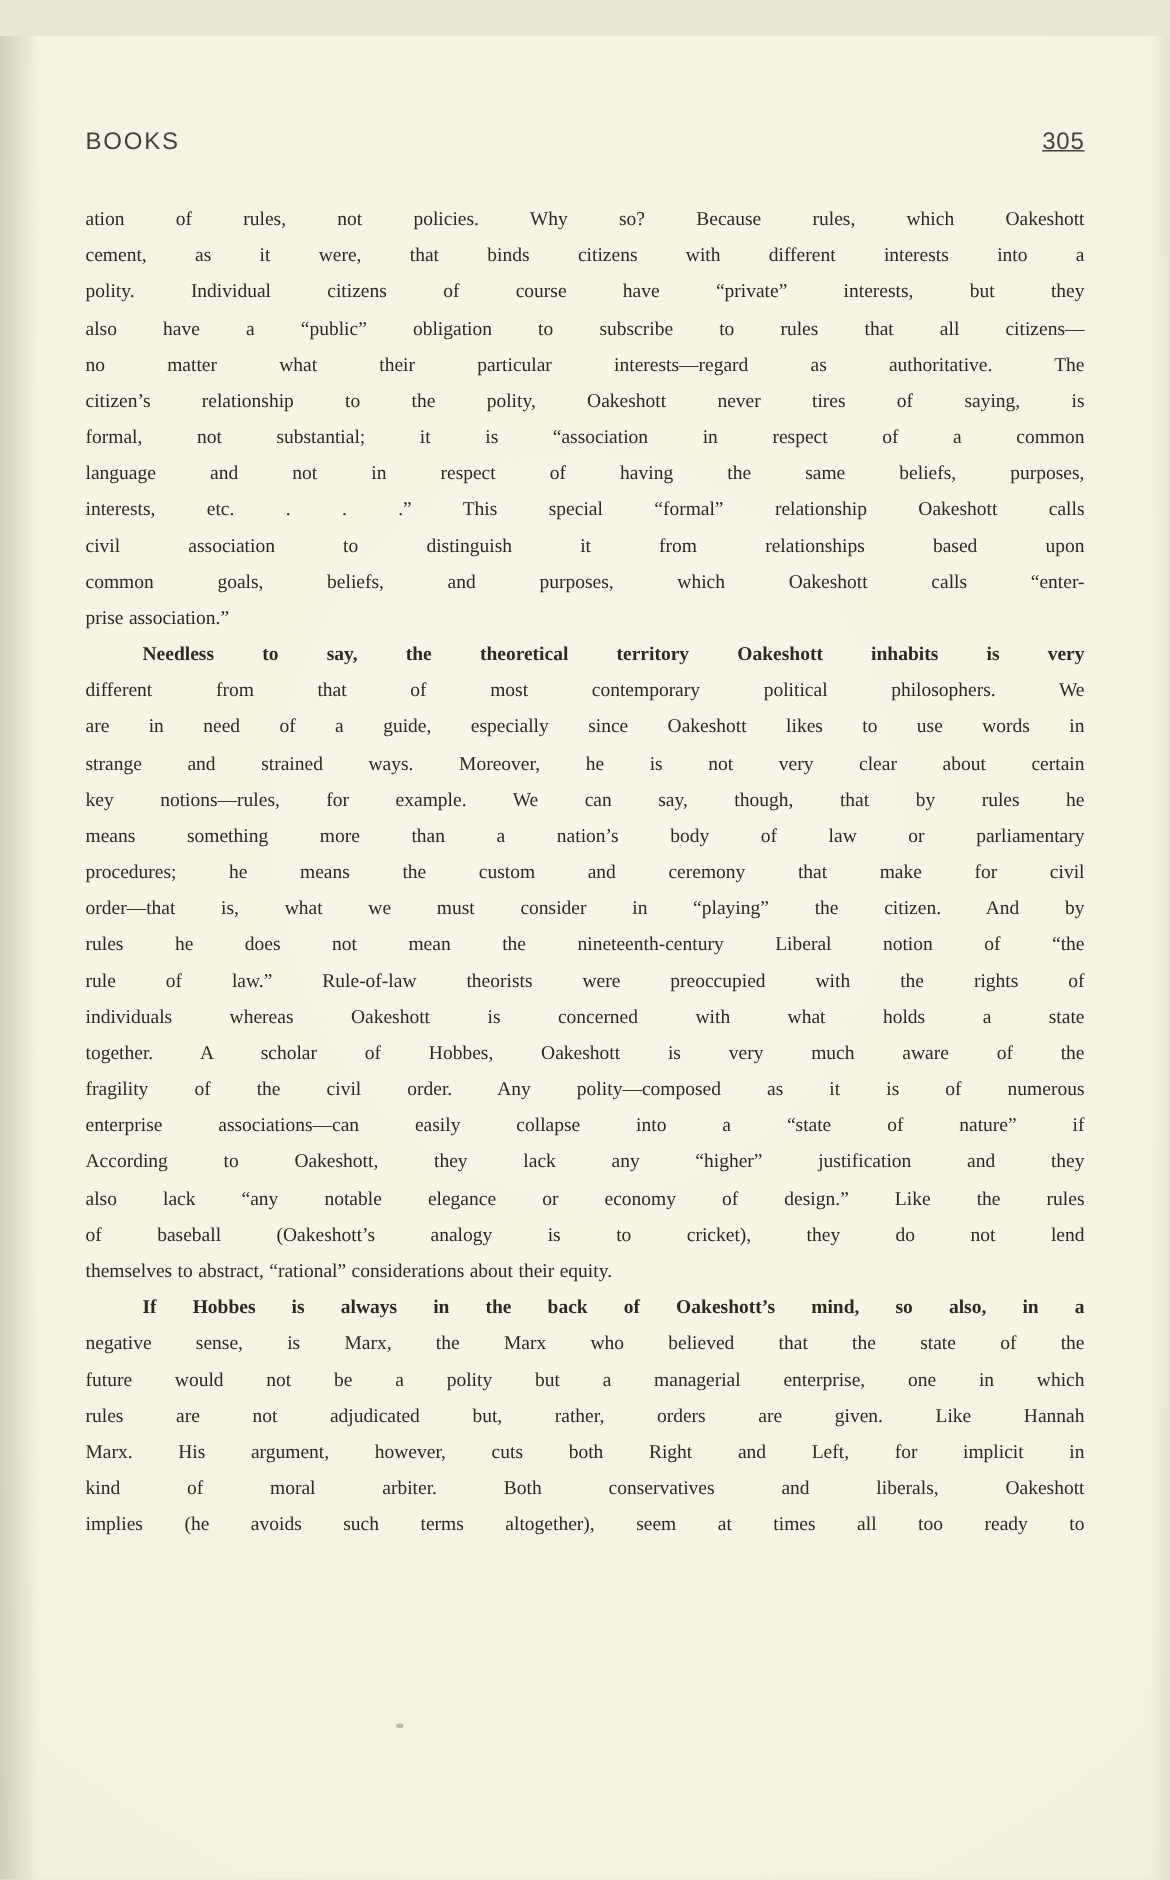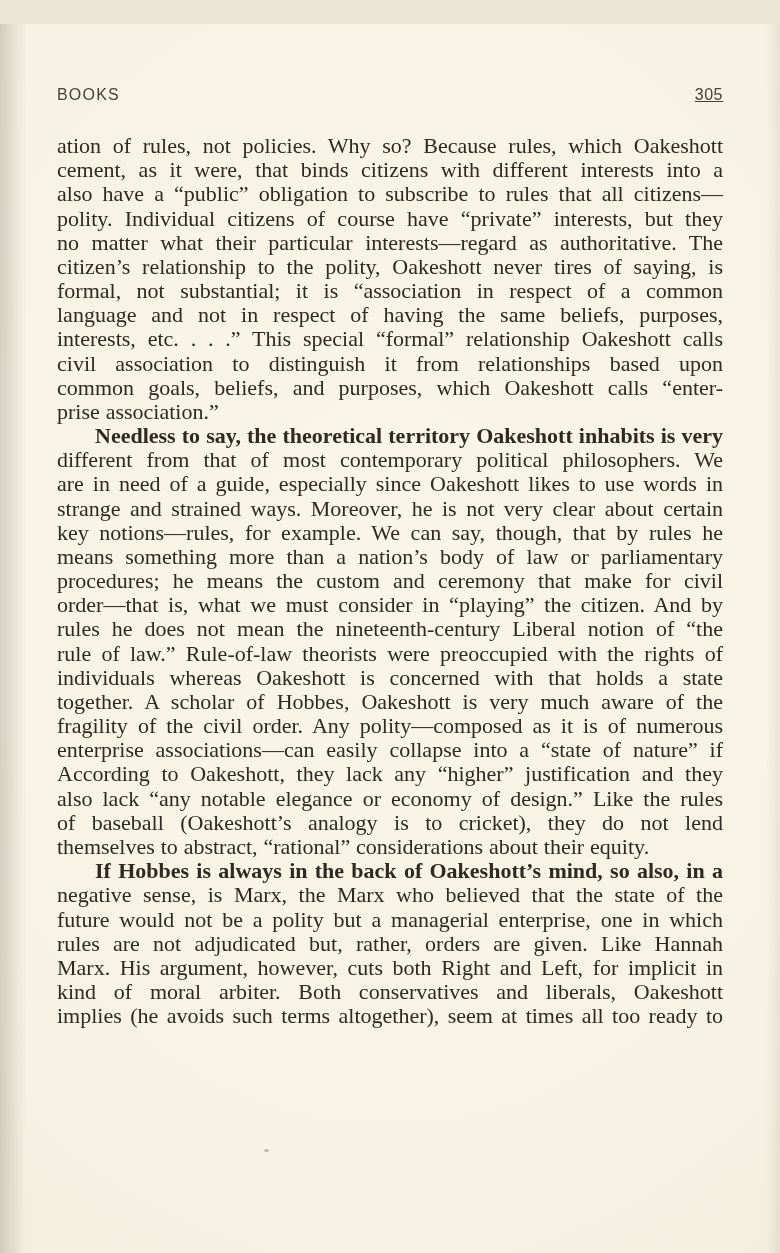--- a/index.html
+++ b/index.html
@@ -43,21 +43,21 @@
     display: flex; justify-content: space-between; align-items: baseline;
     font-family: "Liberation Sans", sans-serif;
     font-size: 16px; color: #45423a;
   }
   .running-head .title { letter-spacing: 1.2px; }
   .running-head .pageno { letter-spacing: 0.5px; text-decoration: underline; }
 
   .text-block {
     position: absolute; left: 57px; top: 110px; width: 666px;
     color: #2e2a21;
-    font-size: 22px;
+    font-size: 13px;
     line-height: 24.17px;
   }
   .tline {
     text-align: justify;
     text-align-last: justify;
     white-space: normal;
     word-spacing: 0.4px;
   }
   .tlast { text-align-last: left; }
   .tindent { text-indent: 38px; font-weight: bold; }
@@ -68,41 +68,41 @@
 <div class="page">
 
   <div class="running-head">
     <span class="title">BOOKS</span>
     <span class="pageno">305</span>
   </div>
 
   <div class="text-block">
       <div class="tline">ation of rules, not policies. Why so? Because rules, which Oakeshott</div>
       <div class="tline">cement, as it were, that binds citizens with different interests into a</div>
+      <div class="tline">polity. Individual citizens of course have “private” interests, but they</div>
       <div class="tline">also have a “public” obligation to subscribe to rules that all citizens—</div>
-      <div class="tline">polity. Individual citizens of course have “private” interests, but they</div>
       <div class="tline">no matter what their particular interests—regard as authoritative. The</div>
       <div class="tline">citizen’s relationship to the polity, Oakeshott never tires of saying, is</div>
       <div class="tline">formal, not substantial; it is “association in respect of a common</div>
       <div class="tline">language and not in respect of having the same beliefs, purposes,</div>
       <div class="tline">interests, etc. . . .” This special “formal” relationship Oakeshott calls</div>
       <div class="tline">civil association to distinguish it from relationships based upon</div>
       <div class="tline">common goals, beliefs, and purposes, which Oakeshott calls “enter-</div>
       <div class="tline tlast">prise association.”</div>
       <div class="tline tindent">Needless to say, the theoretical territory Oakeshott inhabits is very</div>
       <div class="tline">different from that of most contemporary political philosophers. We</div>
       <div class="tline">are in need of a guide, especially since Oakeshott likes to use words in</div>
       <div class="tline">strange and strained ways. Moreover, he is not very clear about certain</div>
       <div class="tline">key notions—rules, for example. We can say, though, that by rules he</div>
       <div class="tline">means something more than a nation’s body of law or parliamentary</div>
       <div class="tline">procedures; he means the custom and ceremony that make for civil</div>
       <div class="tline">order—that is, what we must consider in “playing” the citizen. And by</div>
       <div class="tline">rules he does not mean the nineteenth-century Liberal notion of “the</div>
       <div class="tline">rule of law.” Rule-of-law theorists were preoccupied with the rights of</div>
-      <div class="tline">individuals whereas Oakeshott is concerned with that holds a state</div>
+      <div class="tline">individuals whereas Oakeshott is concerned with what holds a state</div>
       <div class="tline">together. A scholar of Hobbes, Oakeshott is very much aware of the</div>
       <div class="tline">fragility of the civil order. Any polity—composed as it is of numerous</div>
       <div class="tline">enterprise associations—can easily collapse into a “state of nature” if</div>
       <div class="tline">According to Oakeshott, they lack any “higher” justification and they</div>
       <div class="tline">also lack “any notable elegance or economy of design.” Like the rules</div>
       <div class="tline">of baseball (Oakeshott’s analogy is to cricket), they do not lend</div>
       <div class="tline tlast">themselves to abstract, “rational” considerations about their equity.</div>
       <div class="tline tindent">If Hobbes is always in the back of Oakeshott’s mind, so also, in a</div>
       <div class="tline">negative sense, is Marx, the Marx who believed that the state of the</div>
       <div class="tline">future would not be a polity but a managerial enterprise, one in which</div>

